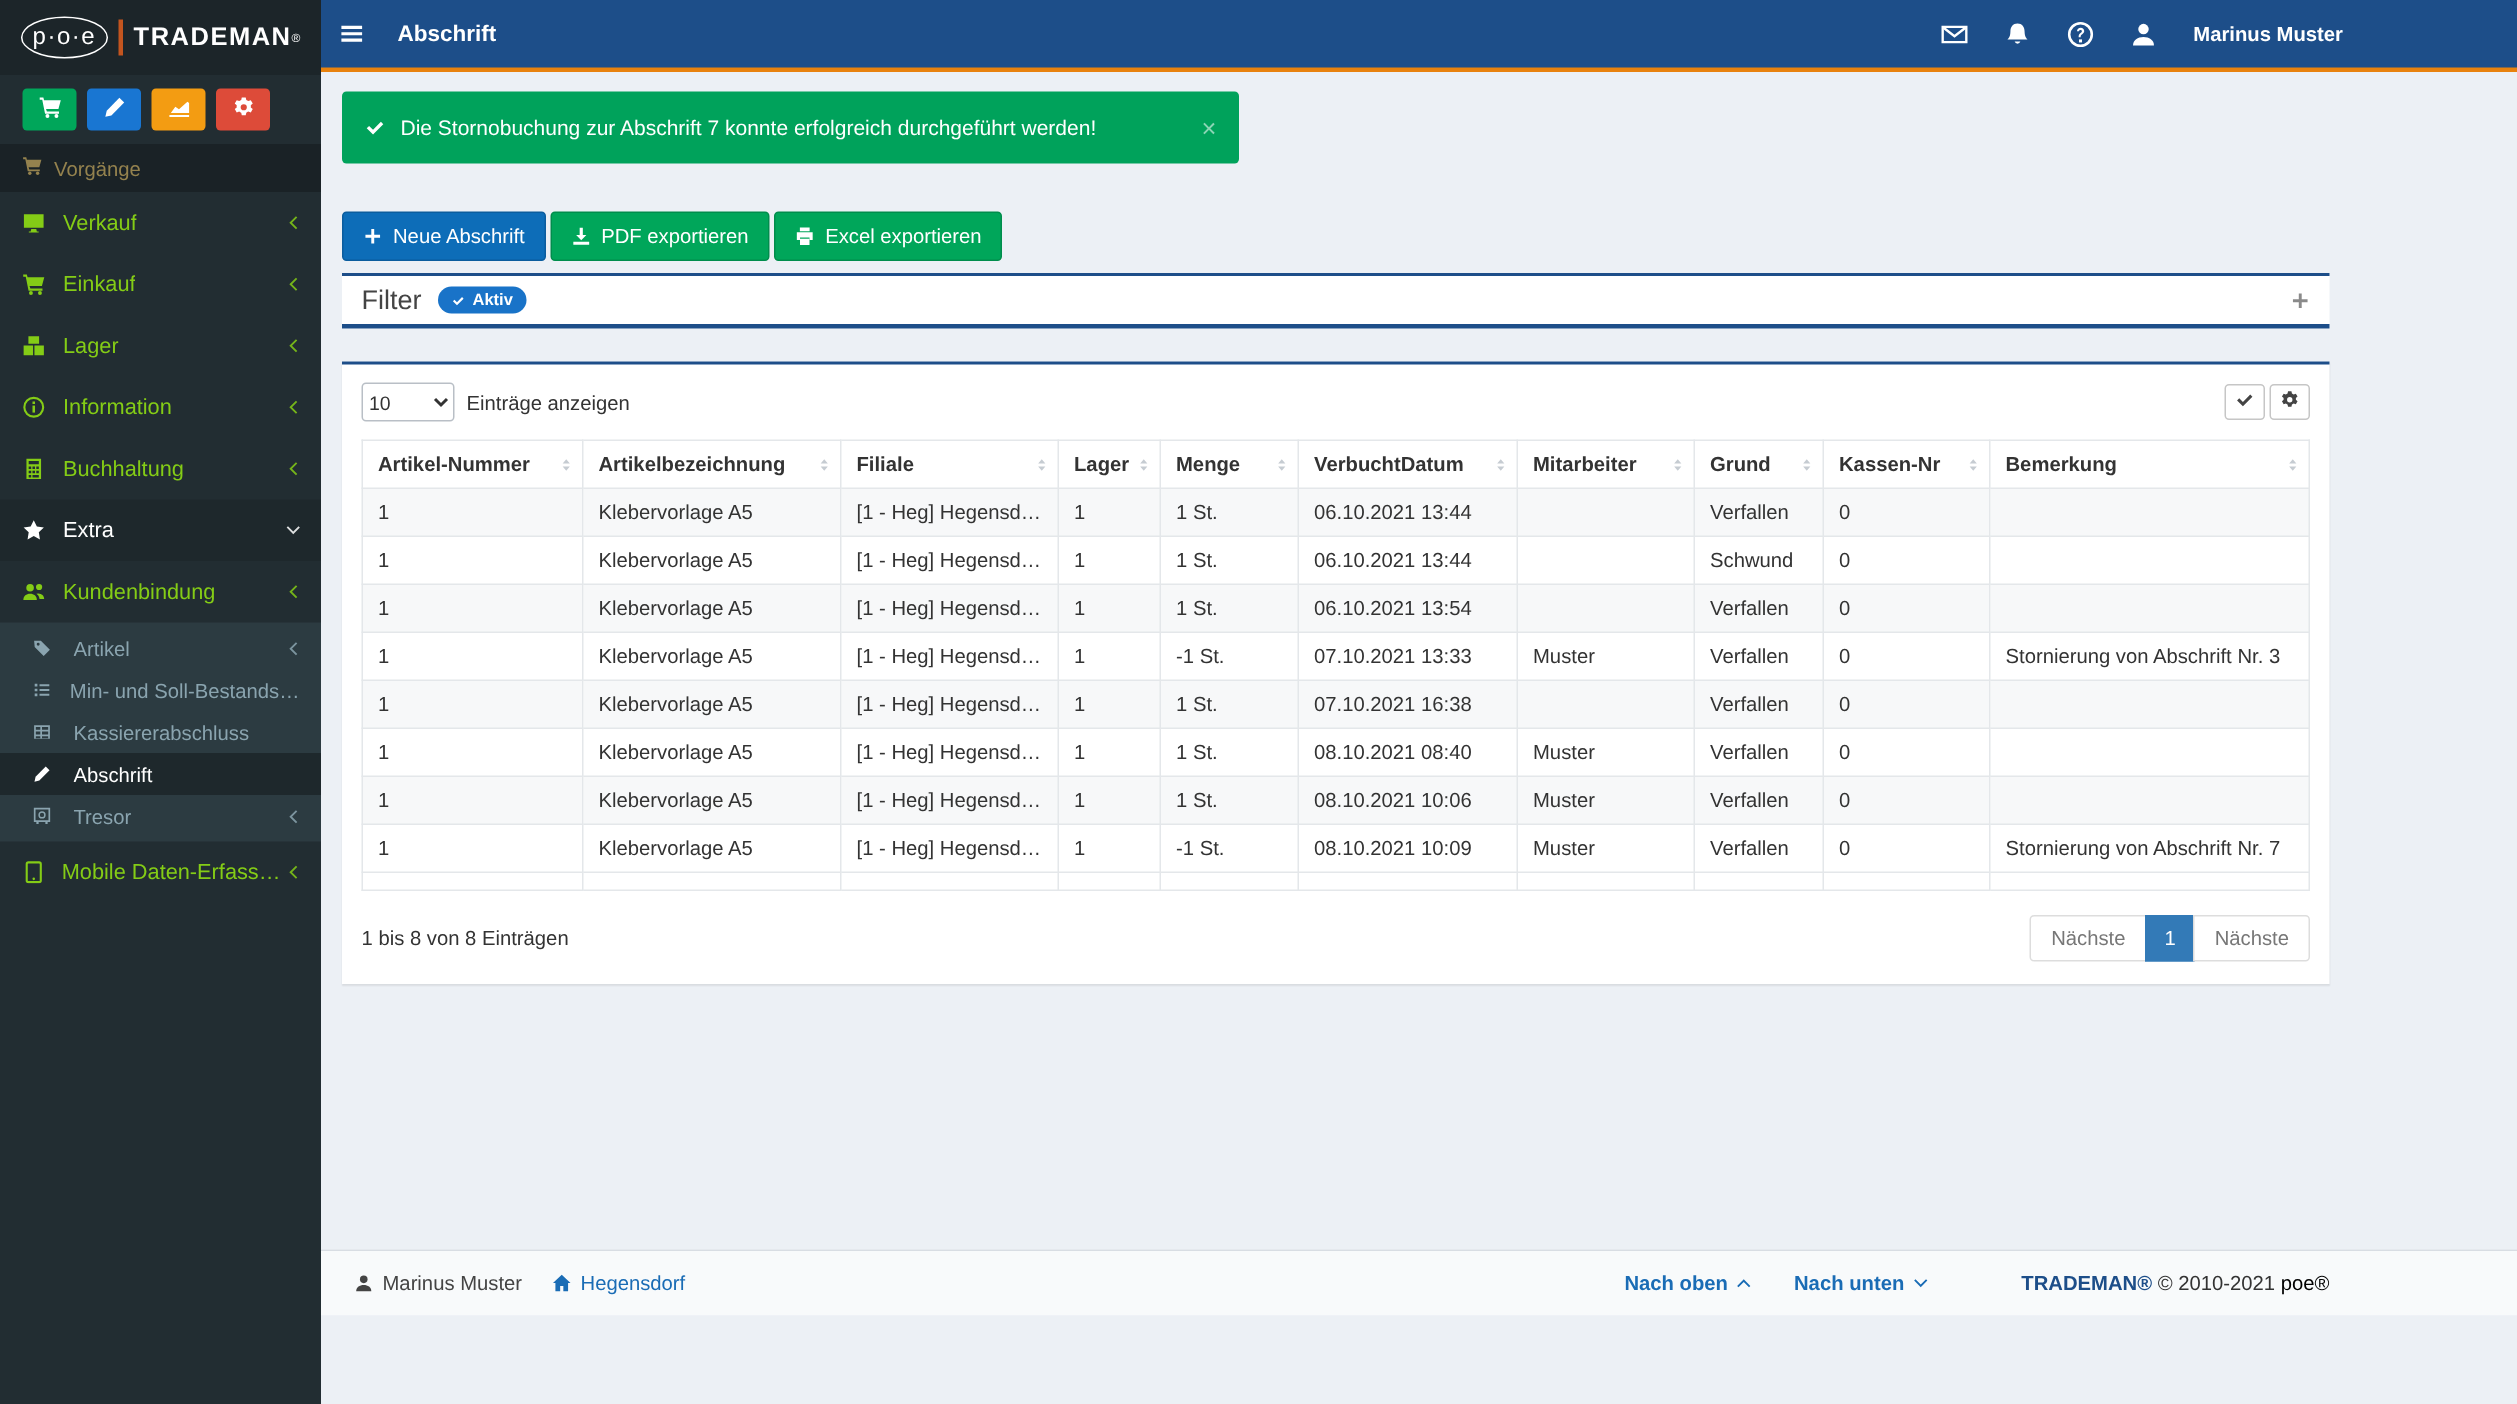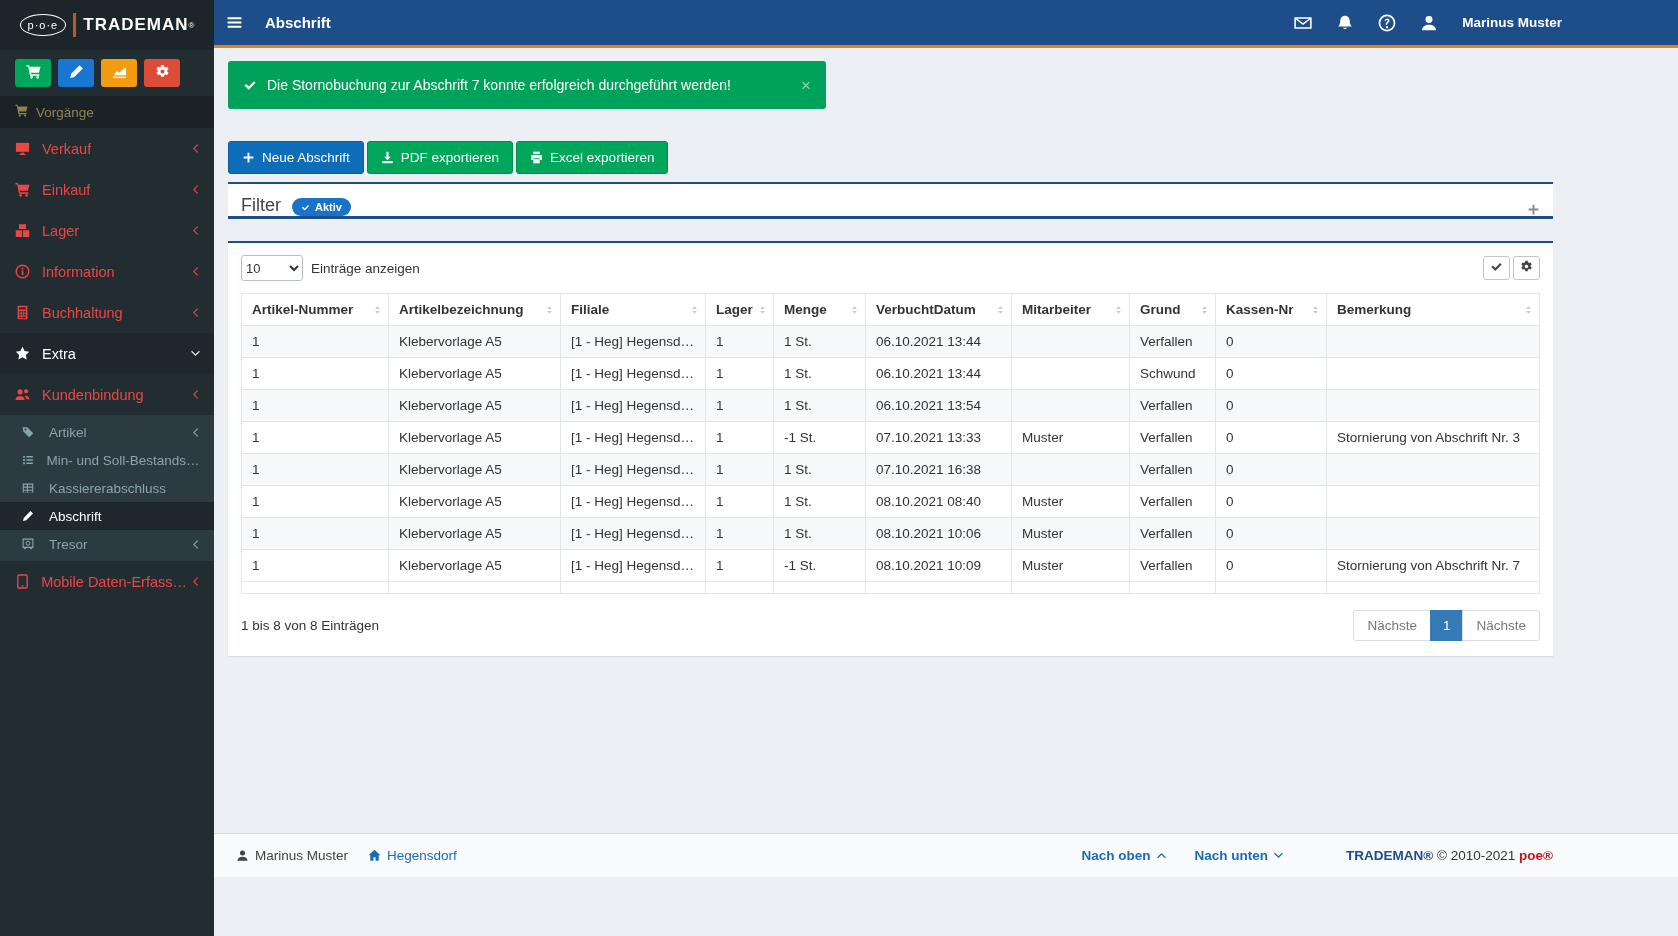--- a/index.html
+++ b/index.html
@@ -3,31 +3,31 @@
 <meta charset="utf-8">
 <style>
   *{box-sizing:border-box;margin:0;padding:0}
   html,body{width:1678px;height:936px;overflow:hidden}
   body{font-family:"Liberation Sans","DejaVu Sans",sans-serif;font-size:14px;color:#333;background:#ecf0f5}
   .app{display:flex;width:1678px;height:936px;overflow:hidden}
 
   
   .sidebar{flex:0 0 214px;background:#222d32;display:flex;flex-direction:column;overflow:hidden}
   .logo{height:50px;background:#1c2529;display:flex;align-items:center;justify-content:center;color:#fff;flex:0 0 auto;cursor:pointer}
-  .logo-oval{border:1.5px solid #fff;border-radius:50%;padding:4px 7px;font-size:11px;letter-spacing:1px;white-space:nowrap}
+  .logo-oval{border:1.5px solid #fff;border-radius:50%;padding:4px 7px;font-size:16px;letter-spacing:1px;white-space:nowrap}
   .logo-sep{width:3px;height:24px;background:#c3551f;margin:0 7px}
   .logo-name{font-weight:bold;font-size:17px;letter-spacing:1px}
   .logo-reg{font-size:8px;vertical-align:top}
   .quick-row{padding:9px 0 9px 15px;flex:0 0 auto}
   .qbtn{display:inline-flex;width:36px;height:28px;border-radius:3px;align-items:center;justify-content:center;margin-right:7px;color:#fff;cursor:pointer;border:none}
   .qbtn svg{width:15px;height:15px}
   .menu-header{background:#1a2226;color:#94824e;padding:8px 15px;font-size:13.5px;display:flex;align-items:center;gap:8px;flex:0 0 auto}
   .mh-icon svg{width:13px;height:13px}
   .menu{list-style:none;flex:1}
-  .menu-item{display:flex;align-items:center;height:41px;padding:0 13px 0 15px;color:#ef4444;font-size:14.5px;cursor:pointer}
+  .menu-item{display:flex;align-items:center;height:41px;padding:0 13px 0 15px;color:#84cc16;font-size:14.5px;cursor:pointer}
   .menu-item .mi-icon{width:20px;margin-right:7px;display:inline-flex;align-items:center}
   .mi-icon svg{width:15px;height:15px}
   .mi-label{white-space:nowrap;overflow:hidden;text-overflow:ellipsis}
   .mi-chev{margin-left:auto;display:inline-flex;opacity:.85}
   .mi-chev svg{width:11px;height:11px}
   .menu-item.active{background:#1e282c;color:#fff}
   .submenu{list-style:none;background:#2c3b41;padding:3px 0}
   .submenu .menu-item{height:28px;font-size:13.5px;color:#8aa4af;padding-left:22px}
   .submenu .menu-item .mi-icon svg{width:12px;height:12px}
   .submenu .menu-item.active{color:#fff}
@@ -54,21 +54,21 @@
 
   
   .btn-row{display:flex;gap:3px;margin-bottom:8px}
   .btn{height:33px;display:inline-flex;align-items:center;gap:7px;padding:0 13px;border-radius:3px;color:#fff;font-size:13.5px;border:1px solid transparent;cursor:pointer;font-family:inherit}
   .btn-blue{background:#0d6db8;border-color:#0b5d9e}
   .btn-green{background:#00a65a;border-color:#008d4c}
   .btn-ic{display:inline-flex}
   .btn-ic svg{width:13px;height:13px}
 
   
-  .filter-box{background:#fff;border-top:2px solid #1d4e89;border-bottom:3px solid #1d4e89;height:37px;display:flex;align-items:flex-end;padding:0 13px;margin-bottom:22px;cursor:pointer}
+  .filter-box{background:#fff;border-top:2px solid #1d4e89;border-bottom:3px solid #1d4e89;height:37px;display:flex;align-items:center;padding:0 13px;margin-bottom:22px;cursor:pointer}
   .filter-title{font-size:18px;color:#444;margin-right:11px}
   .badge-active{background:#1973c8;color:#fff;border-radius:10px;font-size:11px;font-weight:bold;padding:3px 9px;display:inline-flex;align-items:center;gap:5px}
   .badge-check{display:inline-flex}
   .badge-check svg{width:9px;height:9px}
   .filter-plus{margin-left:auto;display:inline-flex;color:#8a8a8a;cursor:pointer}
   .filter-plus svg{width:13px;height:13px}
 
   
   .panel{background:#fff;border-top:2px solid #1d4e89;padding:12px 13px 15px;box-shadow:0 1px 1px rgba(0,0,0,.08)}
   .table-controls{display:flex;align-items:center;margin-bottom:12px}
@@ -101,21 +101,21 @@
   .f-left{display:flex;align-items:center;gap:20px}
   .f-user{display:flex;align-items:center;gap:6px;color:#444}
   .f-loc{display:flex;align-items:center;gap:6px;color:#1a6cb5;cursor:pointer}
   .f-ic{display:inline-flex}
   .f-ic svg{width:13px;height:13px}
   .f-right{margin-left:auto;display:flex;align-items:center}
   .f-link{color:#1a6cb5;font-weight:bold;display:inline-flex;align-items:center;gap:5px;cursor:pointer;margin-left:28px}
   .f-link svg{width:11px;height:11px}
   .f-copy{margin-left:62px;color:#333}
   .f-copy .brand{color:#1d4e89;font-weight:bold}
-  .f-copy .company{color:#b91c1c;font-weight:bold}
+  .f-copy .company{color:#000000;font-weight:normal}
 </style>
 </head>
 <body>
 
 <div class="app">
 
   <aside class="sidebar">
     <div class="logo">
       <span class="logo-oval">p·o·e</span>
       <span class="logo-sep"></span>

